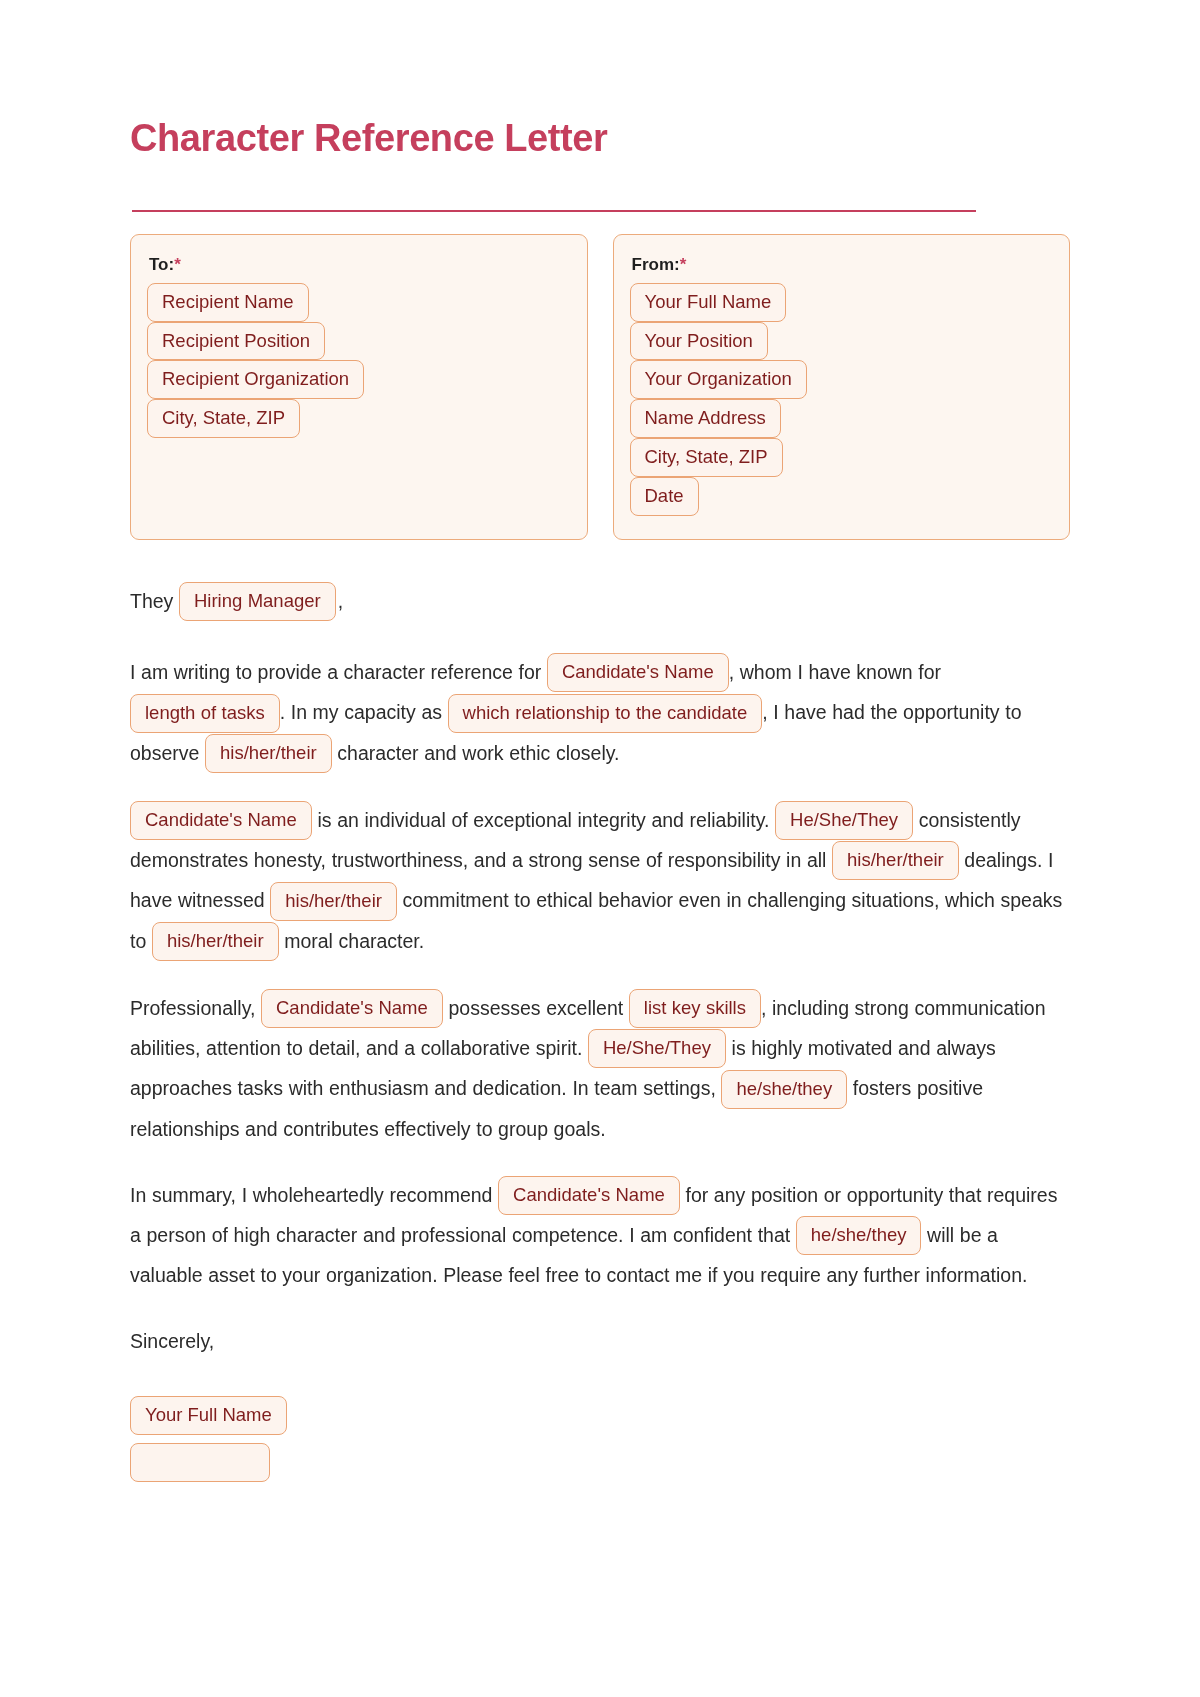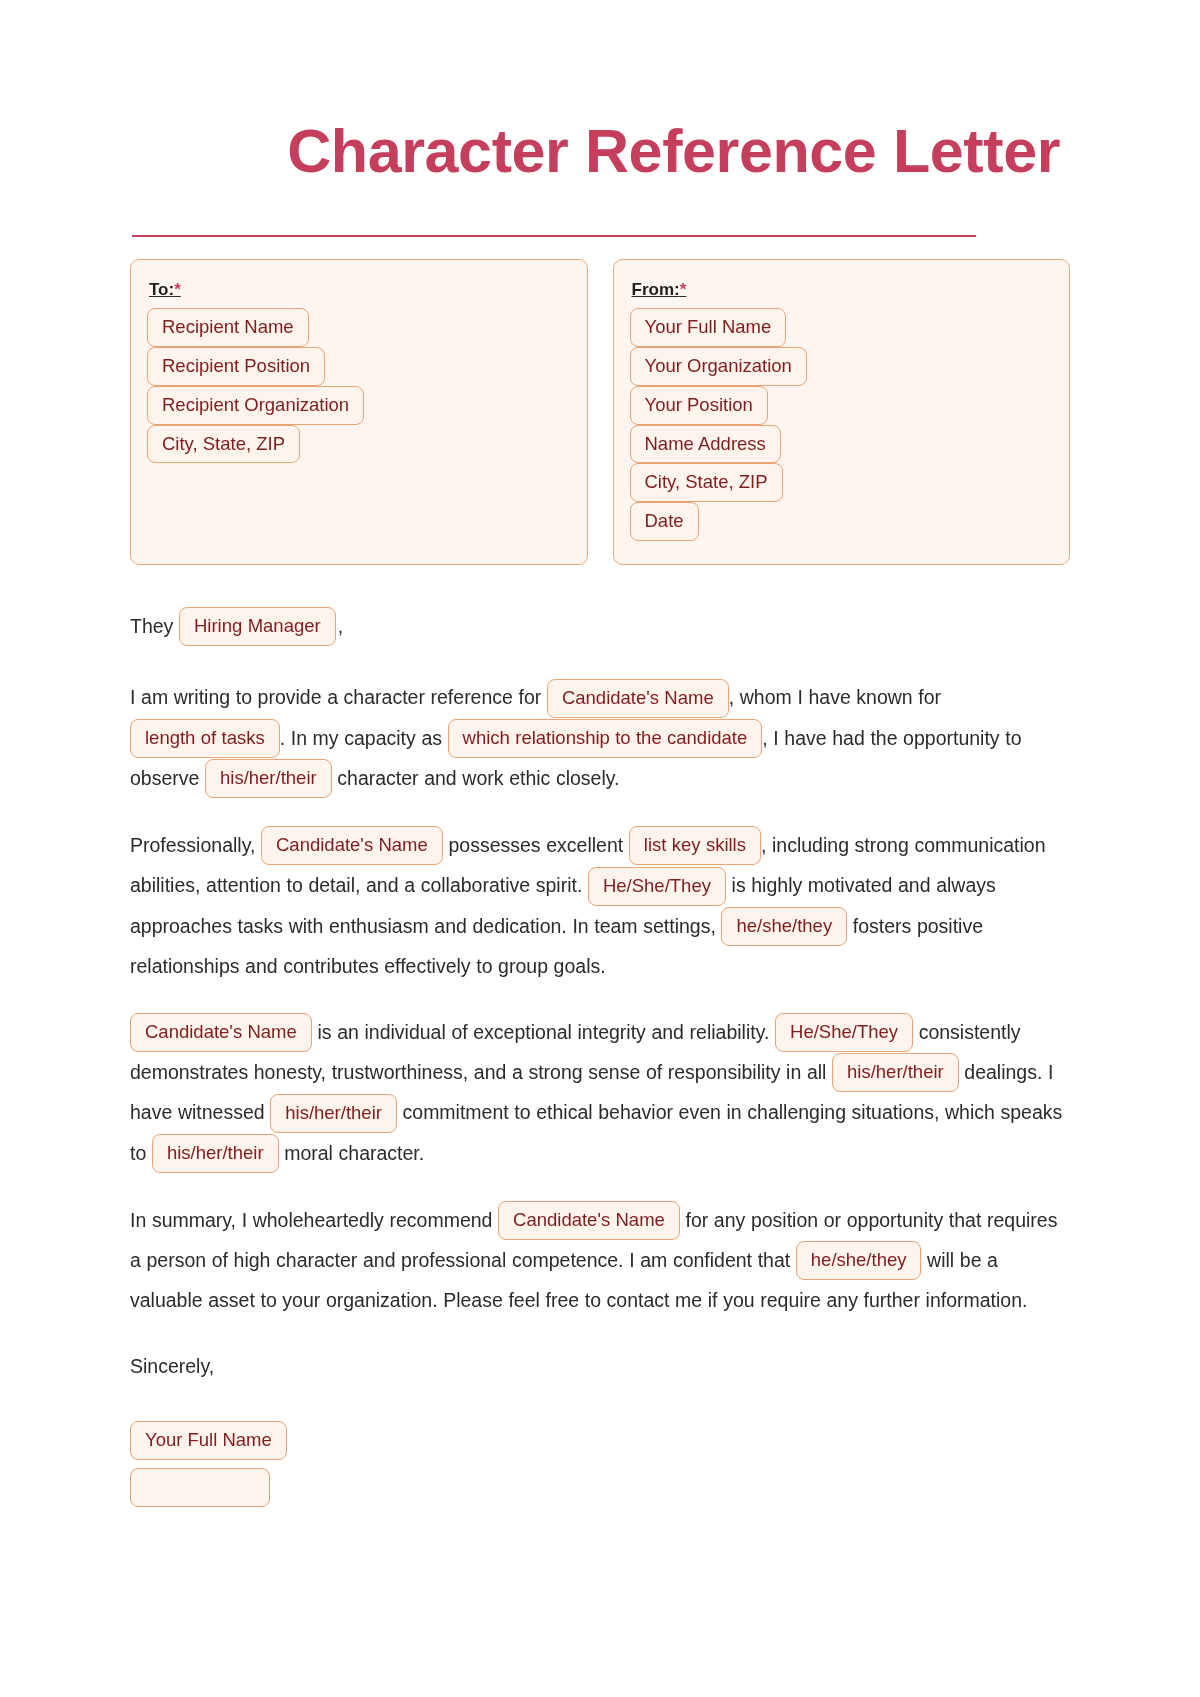--- a/index.html
+++ b/index.html
@@ -19,22 +19,22 @@
     width: 1200px;
     min-height: 1697px;
     padding: 0 130px;
     position: relative;
   }
   
   .title-wrap {
     padding-top: 118px;
   }
   .doc-title {
-    text-align: right;
-    font-size: 61px;
+    text-align: left;
+    font-size: 38px;
     font-weight: bold;
     color: #c8days;
     color: #c53f5d;
     letter-spacing: -0.4px;
     line-height: 1.1;
     margin: 0;
     padding-right: 10px;
   }
   .title-rule {
     margin-top: 50px;
@@ -42,21 +42,20 @@
     border-top: 2px solid #c53f5d;
     width: 844px;
     margin-left: 2px;
   }
 
   
   .cards {
     display: flex;
     gap: 25px;
     margin-top: 22px;
-    text-decoration: underline;
   }
   .card {
     background: #fdf6f0;
     border: 1px solid #ecab7c;
     border-radius: 9px;
     padding: 20px 18px 22px 16px;
     flex: 1 1 0;
   }
   .card-label {
     font-size: 17px;
@@ -121,60 +120,60 @@
       <div class="card-label"><span>To:</span><span class="req">*</span></div>
       <div><span class="field">Recipient Name</span></div>
       <div><span class="field">Recipient Position</span></div>
       <div><span class="field">Recipient Organization</span></div>
       <div><span class="field">City, State, ZIP</span></div>
     </div>
 
     <div class="card">
       <div class="card-label"><span>From:</span><span class="req">*</span></div>
       <div><span class="field">Your Full Name</span></div>
+      <div><span class="field">Your Position</span></div>
       <div><span class="field">Your Organization</span></div>
-      <div><span class="field">Your Position</span></div>
       <div><span class="field">Name Address</span></div>
       <div><span class="field">City, State, ZIP</span></div>
       <div><span class="field">Date</span></div>
     </div>
 
   </div>
 
   <div class="body">
 
     <p class="para salutation"><span class="txt">They</span>
       <span class="field">Hiring Manager</span><span class="comma">,</span></p>
 
     <p class="para"><span class="txt">I am writing to provide a character reference for</span>
       <span class="field">Candidate's Name</span><span class="txt">, whom I have known for</span>
       <span class="field">length of tasks</span><span class="txt">. In my capacity as</span>
       <span class="field">which relationship to the candidate</span><span class="txt">, I have had the opportunity to observe</span>
       <span class="field">his/her/their</span>
       <span class="txt">character and work ethic closely.</span></p>
 
-    <p class="para"><span class="txt">Professionally,</span>
-      <span class="field">Candidate's Name</span>
-      <span class="txt">possesses excellent</span>
-      <span class="field">list key skills</span><span class="txt">, including strong communication abilities, attention to detail, and a collaborative spirit.</span>
-      <span class="field">He/She/They</span>
-      <span class="txt">is highly motivated and always approaches tasks with enthusiasm and dedication. In team settings,</span>
-      <span class="field">he/she/they</span>
-      <span class="txt">fosters positive relationships and contributes effectively to group goals.</span></p>
-
     <p class="para"><span class="field">Candidate's Name</span>
       <span class="txt">is an individual of exceptional integrity and reliability.</span>
       <span class="field">He/She/They</span>
       <span class="txt">consistently demonstrates honesty, trustworthiness, and a strong sense of responsibility in all</span>
       <span class="field">his/her/their</span>
       <span class="txt">dealings. I have witnessed</span>
       <span class="field">his/her/their</span>
       <span class="txt">commitment to ethical behavior even in challenging situations, which speaks to</span>
       <span class="field">his/her/their</span>
       <span class="txt">moral character.</span></p>
+
+    <p class="para"><span class="txt">Professionally,</span>
+      <span class="field">Candidate's Name</span>
+      <span class="txt">possesses excellent</span>
+      <span class="field">list key skills</span><span class="txt">, including strong communication abilities, attention to detail, and a collaborative spirit.</span>
+      <span class="field">He/She/They</span>
+      <span class="txt">is highly motivated and always approaches tasks with enthusiasm and dedication. In team settings,</span>
+      <span class="field">he/she/they</span>
+      <span class="txt">fosters positive relationships and contributes effectively to group goals.</span></p>
 
     <p class="para"><span class="txt">In summary, I wholeheartedly recommend</span>
       <span class="field">Candidate's Name</span>
       <span class="txt">for any position or opportunity that requires a person of high character and professional competence. I am confident that</span>
       <span class="field">he/she/they</span>
       <span class="txt">will be a valuable asset to your organization. Please feel free to contact me if you require any further information.</span></p>
 
     <p class="para">Sincerely,</p>
 
     <div class="sig-block">

